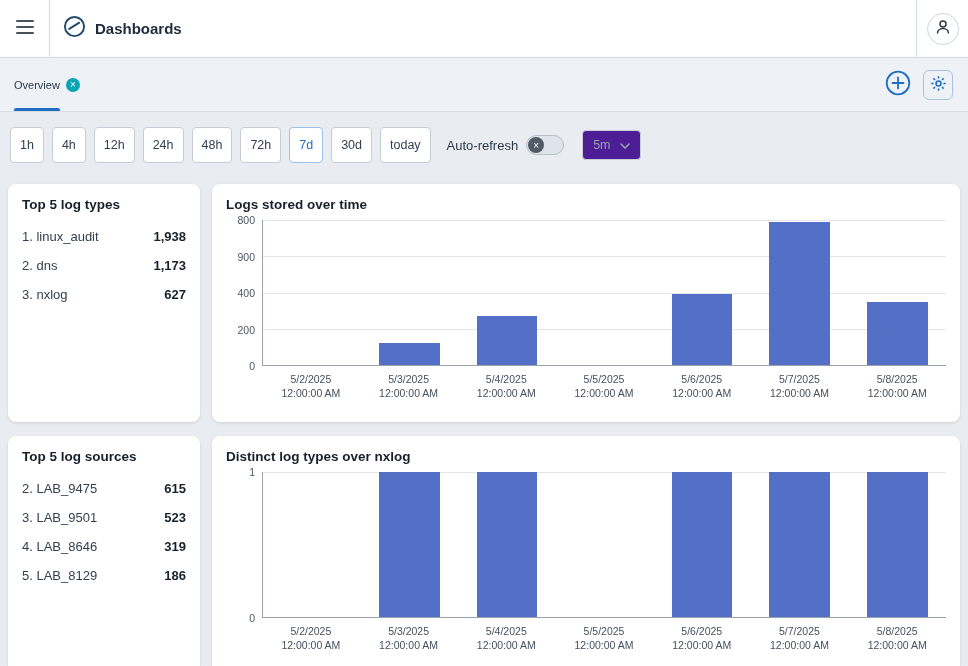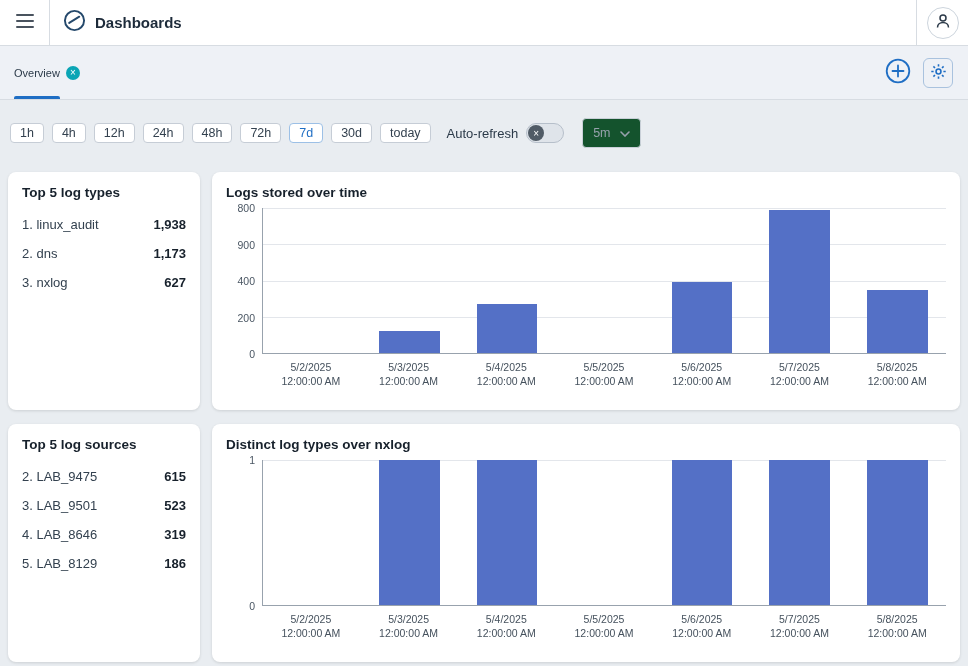--- a/index.html
+++ b/index.html
@@ -5,46 +5,46 @@
   * { box-sizing: border-box; margin: 0; padding: 0; }
   html, body { width: 968px; height: 666px; }
   body {
     font-family: "Liberation Sans", sans-serif;
     background: #e9edf1;
     color: #2b3a49;
     overflow: hidden;
   }
 
   
-  .topbar { height: 46px; background: #fff; border-bottom: 1px solid #d7dce2; display: flex; align-items: center; }
+  .topbar { height: 58px; background: #fff; border-bottom: 1px solid #d7dce2; display: flex; align-items: center; }
   .nav-toggle { width: 50px; height: 100%; border: none; background: none; border-right: 1px solid #d7dce2; display: flex; align-items: center; justify-content: center; cursor: pointer; }
   .brand { display: flex; align-items: center; gap: 9px; margin-left: 13px; }
   .app-title { font-size: 15px; font-weight: 700; color: #1d2b3a; }
   .topbar-right { margin-left: auto; height: 100%; border-left: 1px solid #d7dce2; width: 52px; display: flex; align-items: center; justify-content: center; }
   .avatar { width: 32px; height: 32px; border-radius: 50%; background: #fff; border: 1px solid #cdd5dd; display: flex; align-items: center; justify-content: center; cursor: pointer; }
 
   
   .tabbar { height: 54px; background: #eef1f6; border-bottom: 1px solid #d7dce2; display: flex; align-items: center; }
   .tab { position: relative; height: 100%; display: flex; align-items: center; gap: 6px; padding: 0 10px 0 14px; cursor: pointer; }
   .tab-label { font-size: 11px; color: #2b3a49; }
   .tab-badge { width: 14px; height: 14px; border-radius: 50%; background: #0aa5b5; color: #fff; font-size: 10px; line-height: 14px; text-align: center; display: inline-block; cursor: pointer; }
   .tab-underline { position: absolute; left: 14px; bottom: 0; width: 46px; height: 3px; background: #1f6ec4; border-radius: 2px 2px 0 0; }
   .tabbar-actions { margin-left: auto; display: flex; align-items: center; gap: 12px; margin-right: 15px; }
   .icon-btn { background: transparent; border: none; cursor: pointer; display: flex; align-items: center; justify-content: center; padding: 0; }
   .icon-btn.boxed { width: 30px; height: 30px; border: 1px solid #a9c2de; border-radius: 6px; }
 
   
   .content { padding-top: 18px; }
   .toolbar { display: flex; align-items: center; gap: 8px; padding: 0 10px; height: 30px; }
-  .range-btn { height: 20px; padding: 0 9px; background: #fff; border: 1px solid #c6cdd6; border-radius: 4px; font-size: 12.5px; color: #33414f; cursor: pointer; font-family: inherit; }
+  .range-btn { height: 36px; padding: 0 9px; background: #fff; border: 1px solid #c6cdd6; border-radius: 4px; font-size: 12.5px; color: #33414f; cursor: pointer; font-family: inherit; }
   .range-btn.selected { color: #1f6ec4; border-color: #9cc0e6; }
   .auto-refresh-label { font-size: 13px; color: #2b3a49; margin-left: 8px; }
   .toggle { width: 38px; height: 20px; border-radius: 10px; background: #dfe4ea; border: 1px solid #b6bfca; position: relative; cursor: pointer; }
   .toggle-knob { position: absolute; left: 1px; top: 1px; width: 16px; height: 16px; border-radius: 50%; background: #505b66; color: #fff; font-size: 10px; display: flex; align-items: center; justify-content: center; }
-  .interval-select { margin-left: 10px; height: 30px; background: #14532d; border: 1px solid #c9d0d8; border-radius: 4px; color: #97a1ac; font-size: 12.5px; display: flex; align-items: center; gap: 9px; padding: 0 10px; cursor: default; }
+  .interval-select { margin-left: 10px; height: 30px; background: #4c1d95; border: 1px solid #c9d0d8; border-radius: 4px; color: #97a1ac; font-size: 12.5px; display: flex; align-items: center; gap: 9px; padding: 0 10px; cursor: default; }
 
   
   .grid { display: grid; grid-template-columns: 192px 748px; grid-template-rows: 238px 238px; gap: 14px 12px; padding: 0 8px; margin-top: 24px; }
   .card { background: #fff; border-radius: 8px; box-shadow: 0 1px 3px rgba(0,0,0,0.12); padding: 13px 14px; overflow: hidden; }
   .card-title { font-size: 13.5px; font-weight: 700; color: #17212c; }
   .stat-list { margin-top: 10px; }
   .stat-row { display: flex; justify-content: space-between; align-items: center; padding: 7px 0; font-size: 13px; color: #33414f; }
   .stat-value { font-weight: 700; color: #17212c; }
 
   

